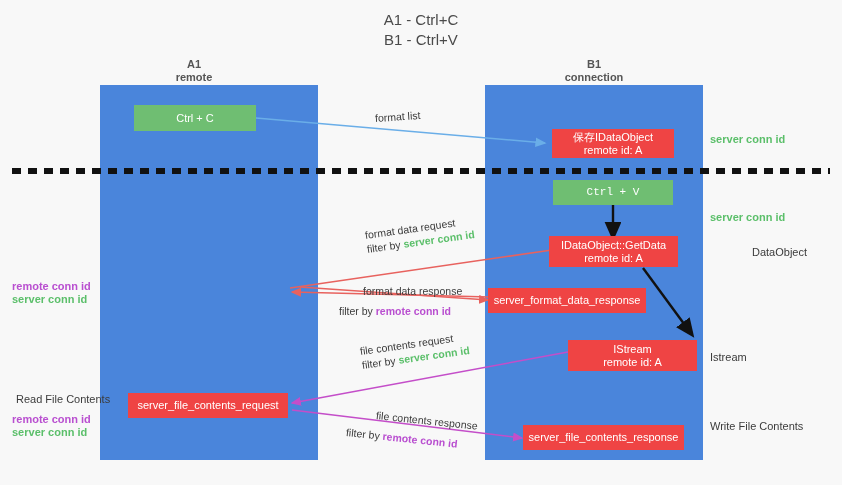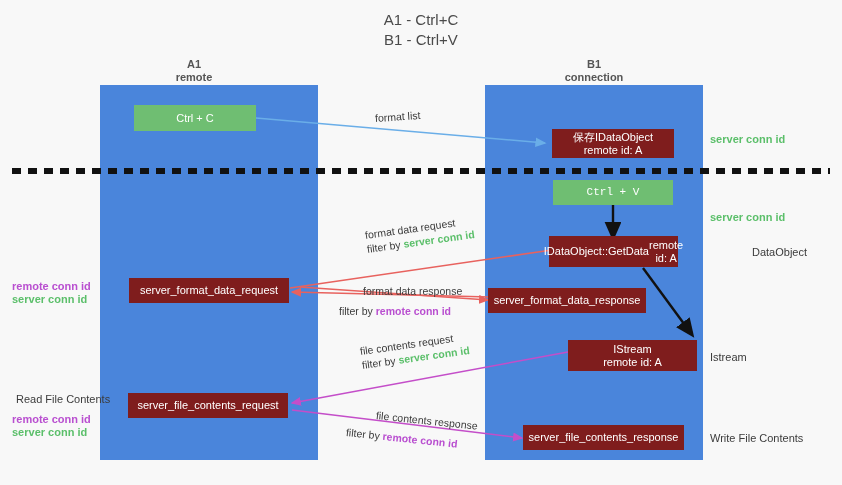--- a/index.html
+++ b/index.html
@@ -29,21 +29,21 @@
   }
 
   
   .box{
     position:absolute;display:flex;align-items:center;justify-content:center;
     text-align:center;color:#ffffff;font-size:11px;line-height:13px;
     box-sizing:border-box;padding:2px 17px;
   }
   .box.green{background:#6fbe72;}
   .box.orange{background:#f9ad४c;}
-  .box.orange{background:#7f1d1d;}
+  .box.orange{background:#ef4444;}
 
   
   .ann{position:absolute;font-size:11px;line-height:14px;}
   .ann.green{color:#5bbf6a;font-weight:bold;}
   .ann.purple{color:#b94fd0;font-weight:bold;}
   .ann.dark{color:#3b3b3b;}
 
   
   .edge-label{
     position:absolute;font-size:10.5px;line-height:14px;color:#3b3b3b;
@@ -116,28 +116,25 @@
 
   <div class="box orange" style="left:552px;top:129px;width:122px;height:29px;flex-direction:column;">
     <span>保存IDataObject</span>
     <span>remote id: A</span>
   </div>
 
   <div class="box green" style="left:553px;top:180px;width:120px;height:25px;font-family:Liberation Mono, monospace;">
     <span>Ctrl + V</span>
   </div>
 
-  <div class="box orange" style="left:549px;top:236px;width:129px;height:31px;flex-direction:row;">
+  <div class="box orange" style="left:549px;top:236px;width:129px;height:31px;flex-direction:column;">
     <span>IDataObject::GetData</span>
     <span>remote id: A</span>
   </div>
 
-  <div class="box orange" style="left:129px;top:278px;width:160px;height:25px;">
-    <span>server_format_data_request</span>
-  </div>
 
   <div class="box orange" style="left:488px;top:288px;width:158px;height:25px;">
     <span>server_format_data_response</span>
   </div>
 
   <div class="box orange" style="left:568px;top:340px;width:129px;height:31px;flex-direction:column;">
     <span>IStream</span>
     <span>remote id: A</span>
   </div>
 
@@ -178,21 +175,21 @@
     <div><span>file contents response</span></div>
     <div style="margin-top:6px;margin-left:-28px;">
       <span>filter by </span><span class="p">remote conn id</span>
     </div>
   </div>
 
   <div class="ann green" style="left:710px;top:132px;">server conn id</div>
   <div class="ann green" style="left:710px;top:210px;">server conn id</div>
   <div class="ann dark" style="left:752px;top:245px;">DataObject</div>
   <div class="ann dark" style="left:710px;top:350px;">Istream</div>
-  <div class="ann dark" style="left:710px;top:431px;">Write File Contents</div>
+  <div class="ann dark" style="left:710px;top:419px;">Write File Contents</div>
 
   <div class="ann purple" style="left:12px;top:279px;">remote conn id</div>
   <div class="ann green" style="left:12px;top:292px;">server conn id</div>
 
   <div class="ann dark" style="left:16px;top:392px;">Read File Contents</div>
   <div class="ann purple" style="left:12px;top:412px;">remote conn id</div>
   <div class="ann green" style="left:12px;top:425px;">server conn id</div>
 
 </div>
 

